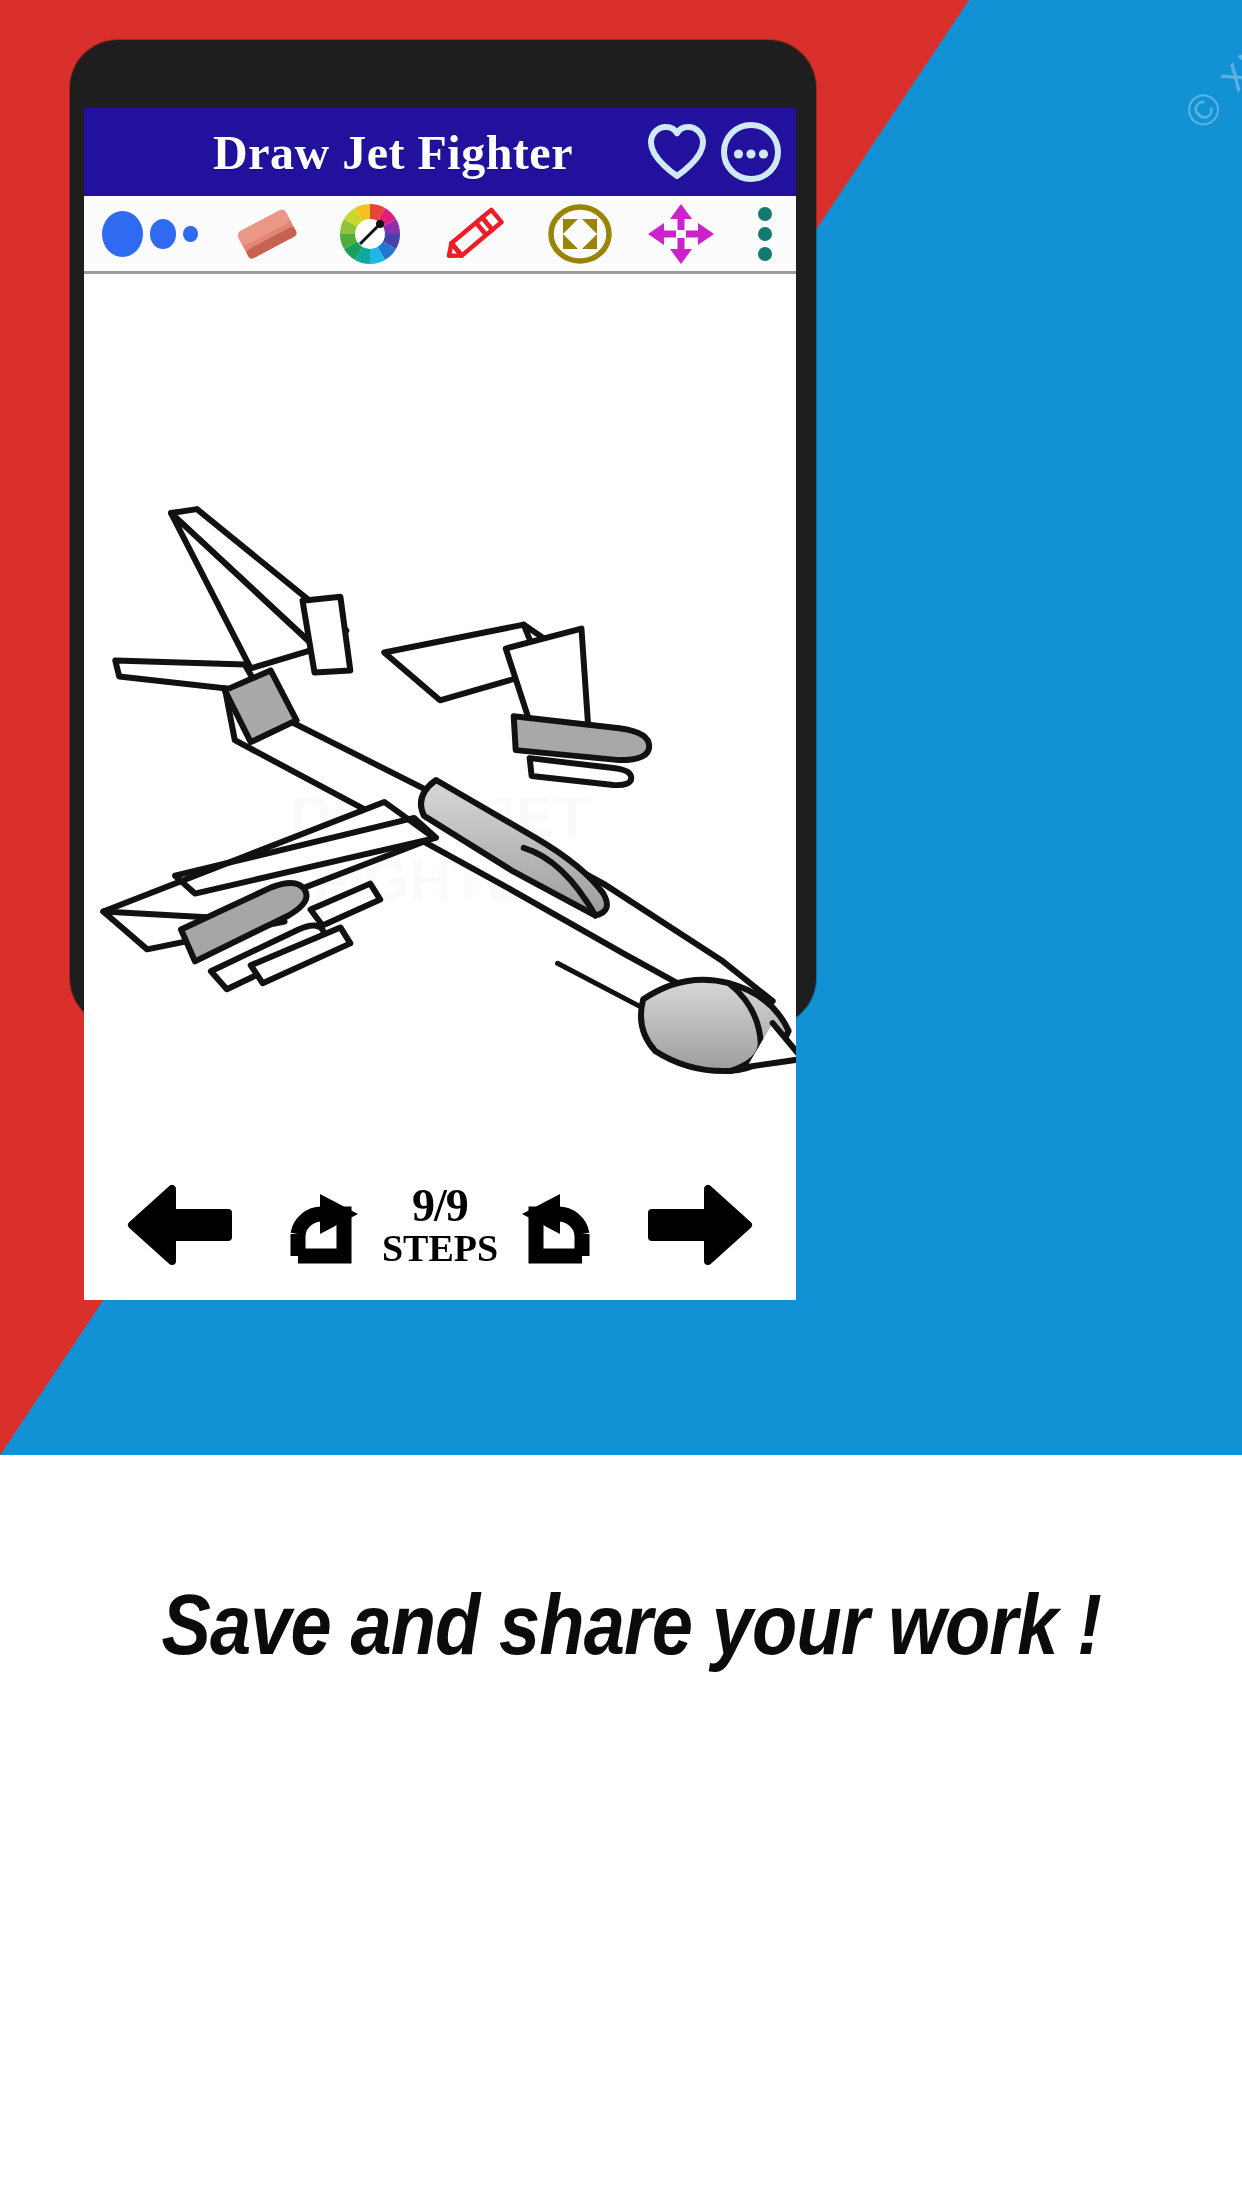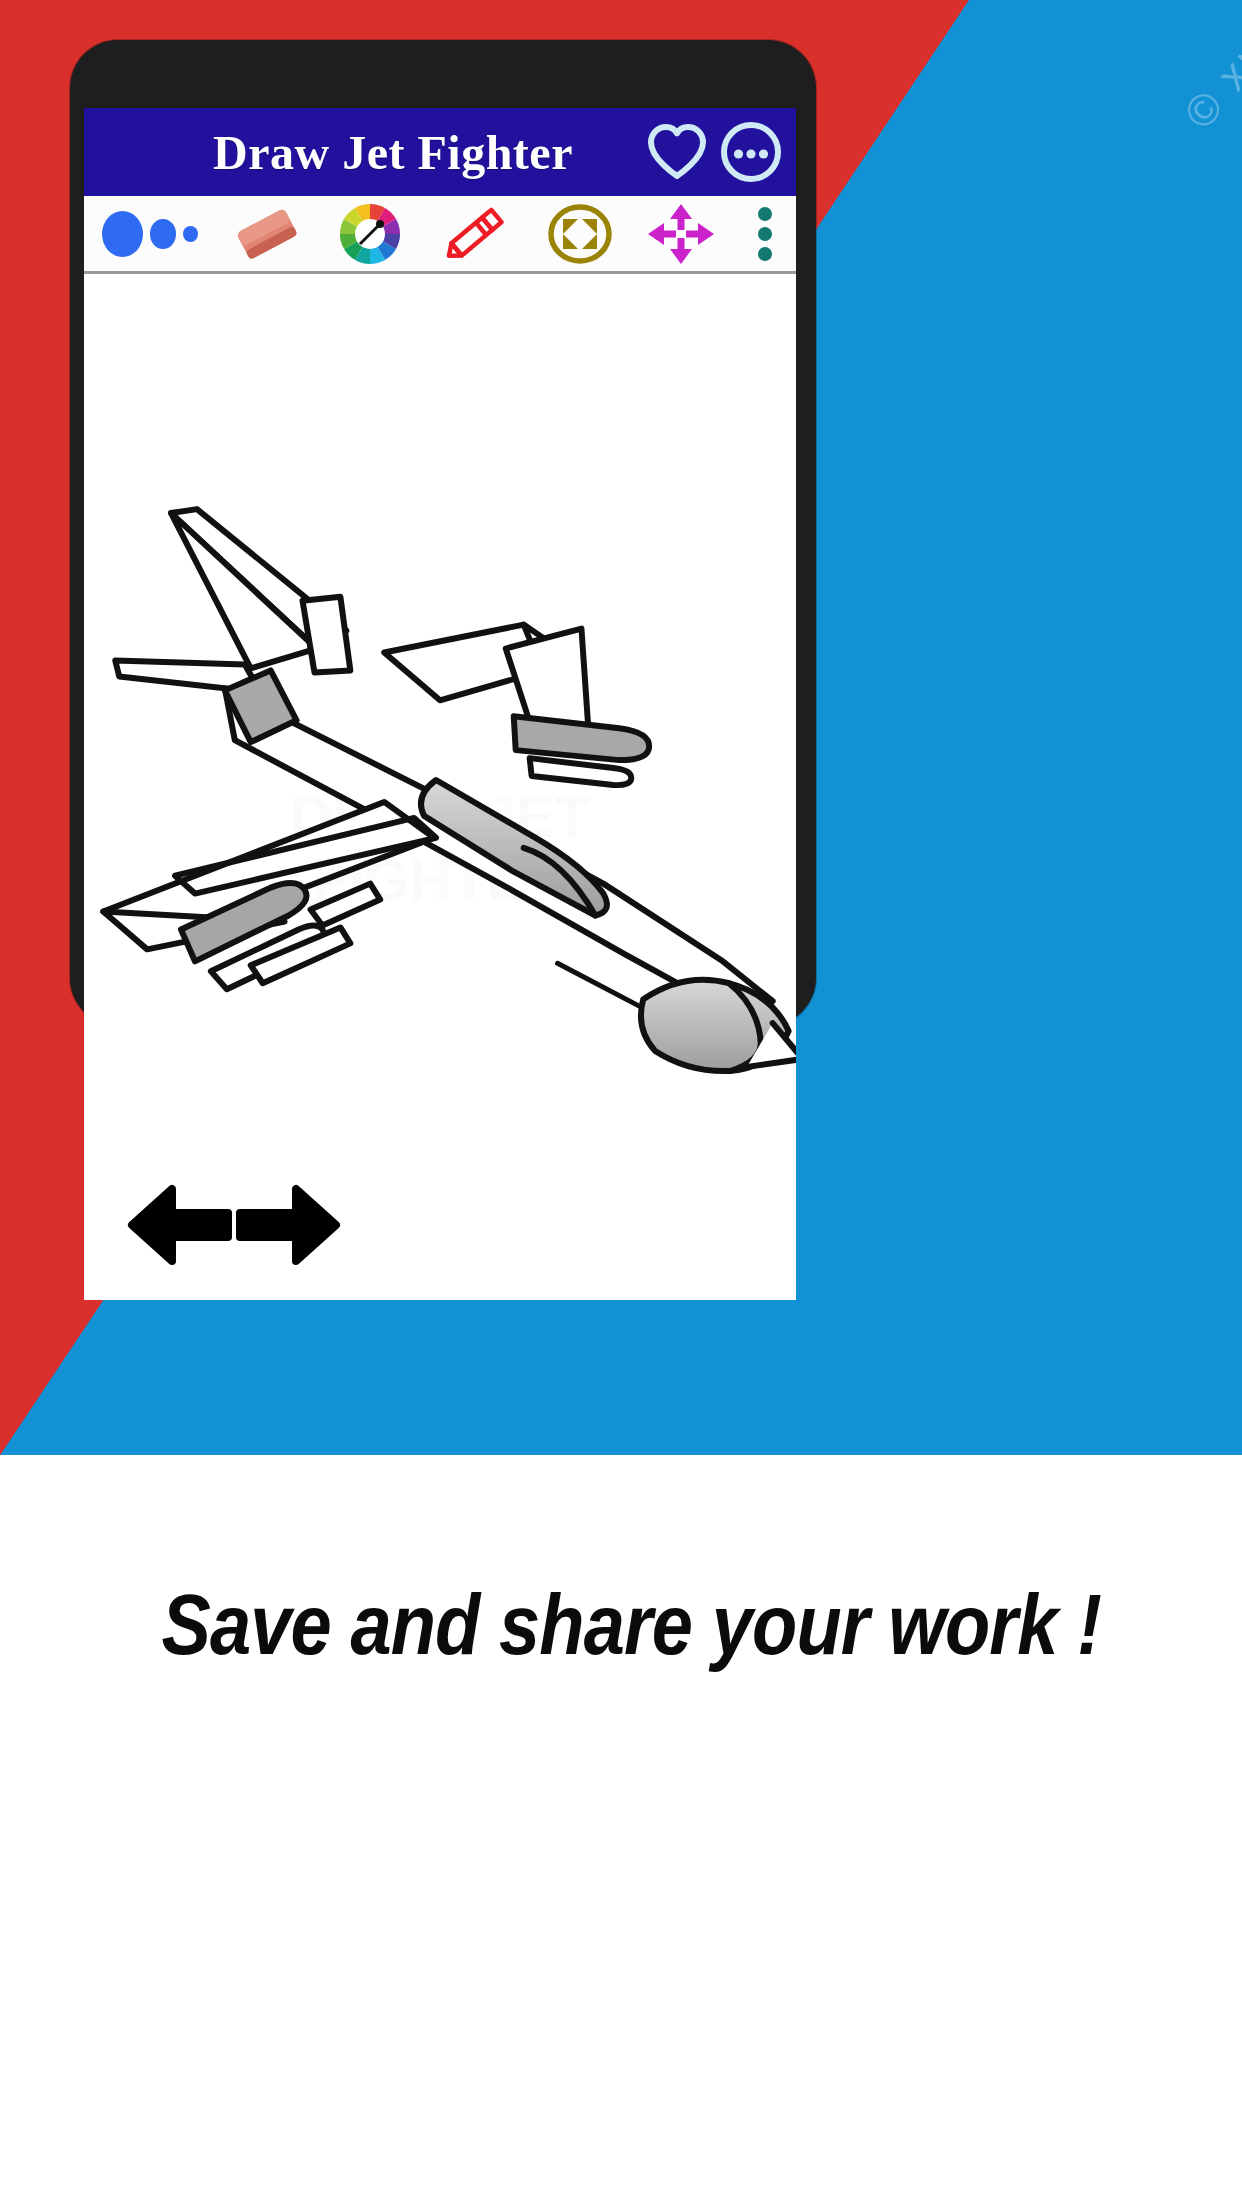--- a/index.html
+++ b/index.html
@@ -345,20 +345,47 @@
       </svg>
 
       <div id="stepbar">
 
         <div class="nav-arrow">
           <svg width="108" height="84" viewBox="0 0 108 84">
             <path d="M6 42 L46 6 L46 30 L102 30 L102 54 L46 54 L46 78 Z" fill="#000" stroke="#000" stroke-width="8" stroke-linejoin="round"></path>
           </svg>
         </div>
 
+        <div id="step-center">
+
+          <div class="nav-arrow">
+            <svg width="82" height="78" viewBox="0 0 82 78">
+              <path d="M12 70 L58 70 L58 28 L36 28" fill="none" stroke="#000" stroke-width="15" stroke-linecap="butt"></path>
+              <path d="M12 70 L12 48" fill="none" stroke="#000" stroke-width="15"></path>
+              <path d="M12 48 A24 24 0 0 1 36 28" fill="none" stroke="#000" stroke-width="15"></path>
+              <path d="M34 8 L72 28 L34 48 Z" fill="#000"></path>
+            </svg>
+          </div>
+
+          <div id="step-counter">
+            <span class="num">9/9</span>
+            <span class="lbl">STEPS</span>
+          </div>
+
+          <div class="nav-arrow">
+            <svg width="82" height="78" viewBox="0 0 82 78">
+              <g transform="translate(82,0) scale(-1,1)">
+                <path d="M12 70 L58 70 L58 28 L36 28" fill="none" stroke="#000" stroke-width="15" stroke-linecap="butt"></path>
+                <path d="M12 70 L12 48" fill="none" stroke="#000" stroke-width="15"></path>
+                <path d="M12 48 A24 24 0 0 1 36 28" fill="none" stroke="#000" stroke-width="15"></path>
+                <path d="M34 8 L72 28 L34 48 Z" fill="#000"></path>
+              </g>
+            </svg>
+          </div>
+        </div>
 
         <div class="nav-arrow">
           <svg width="108" height="84" viewBox="0 0 108 84">
             <path d="M102 42 L62 6 L62 30 L6 30 L6 54 L62 54 L62 78 Z" fill="#000" stroke="#000" stroke-width="8" stroke-linejoin="round"></path>
           </svg>
         </div>
       </div>
 
     </div>
   </div>

